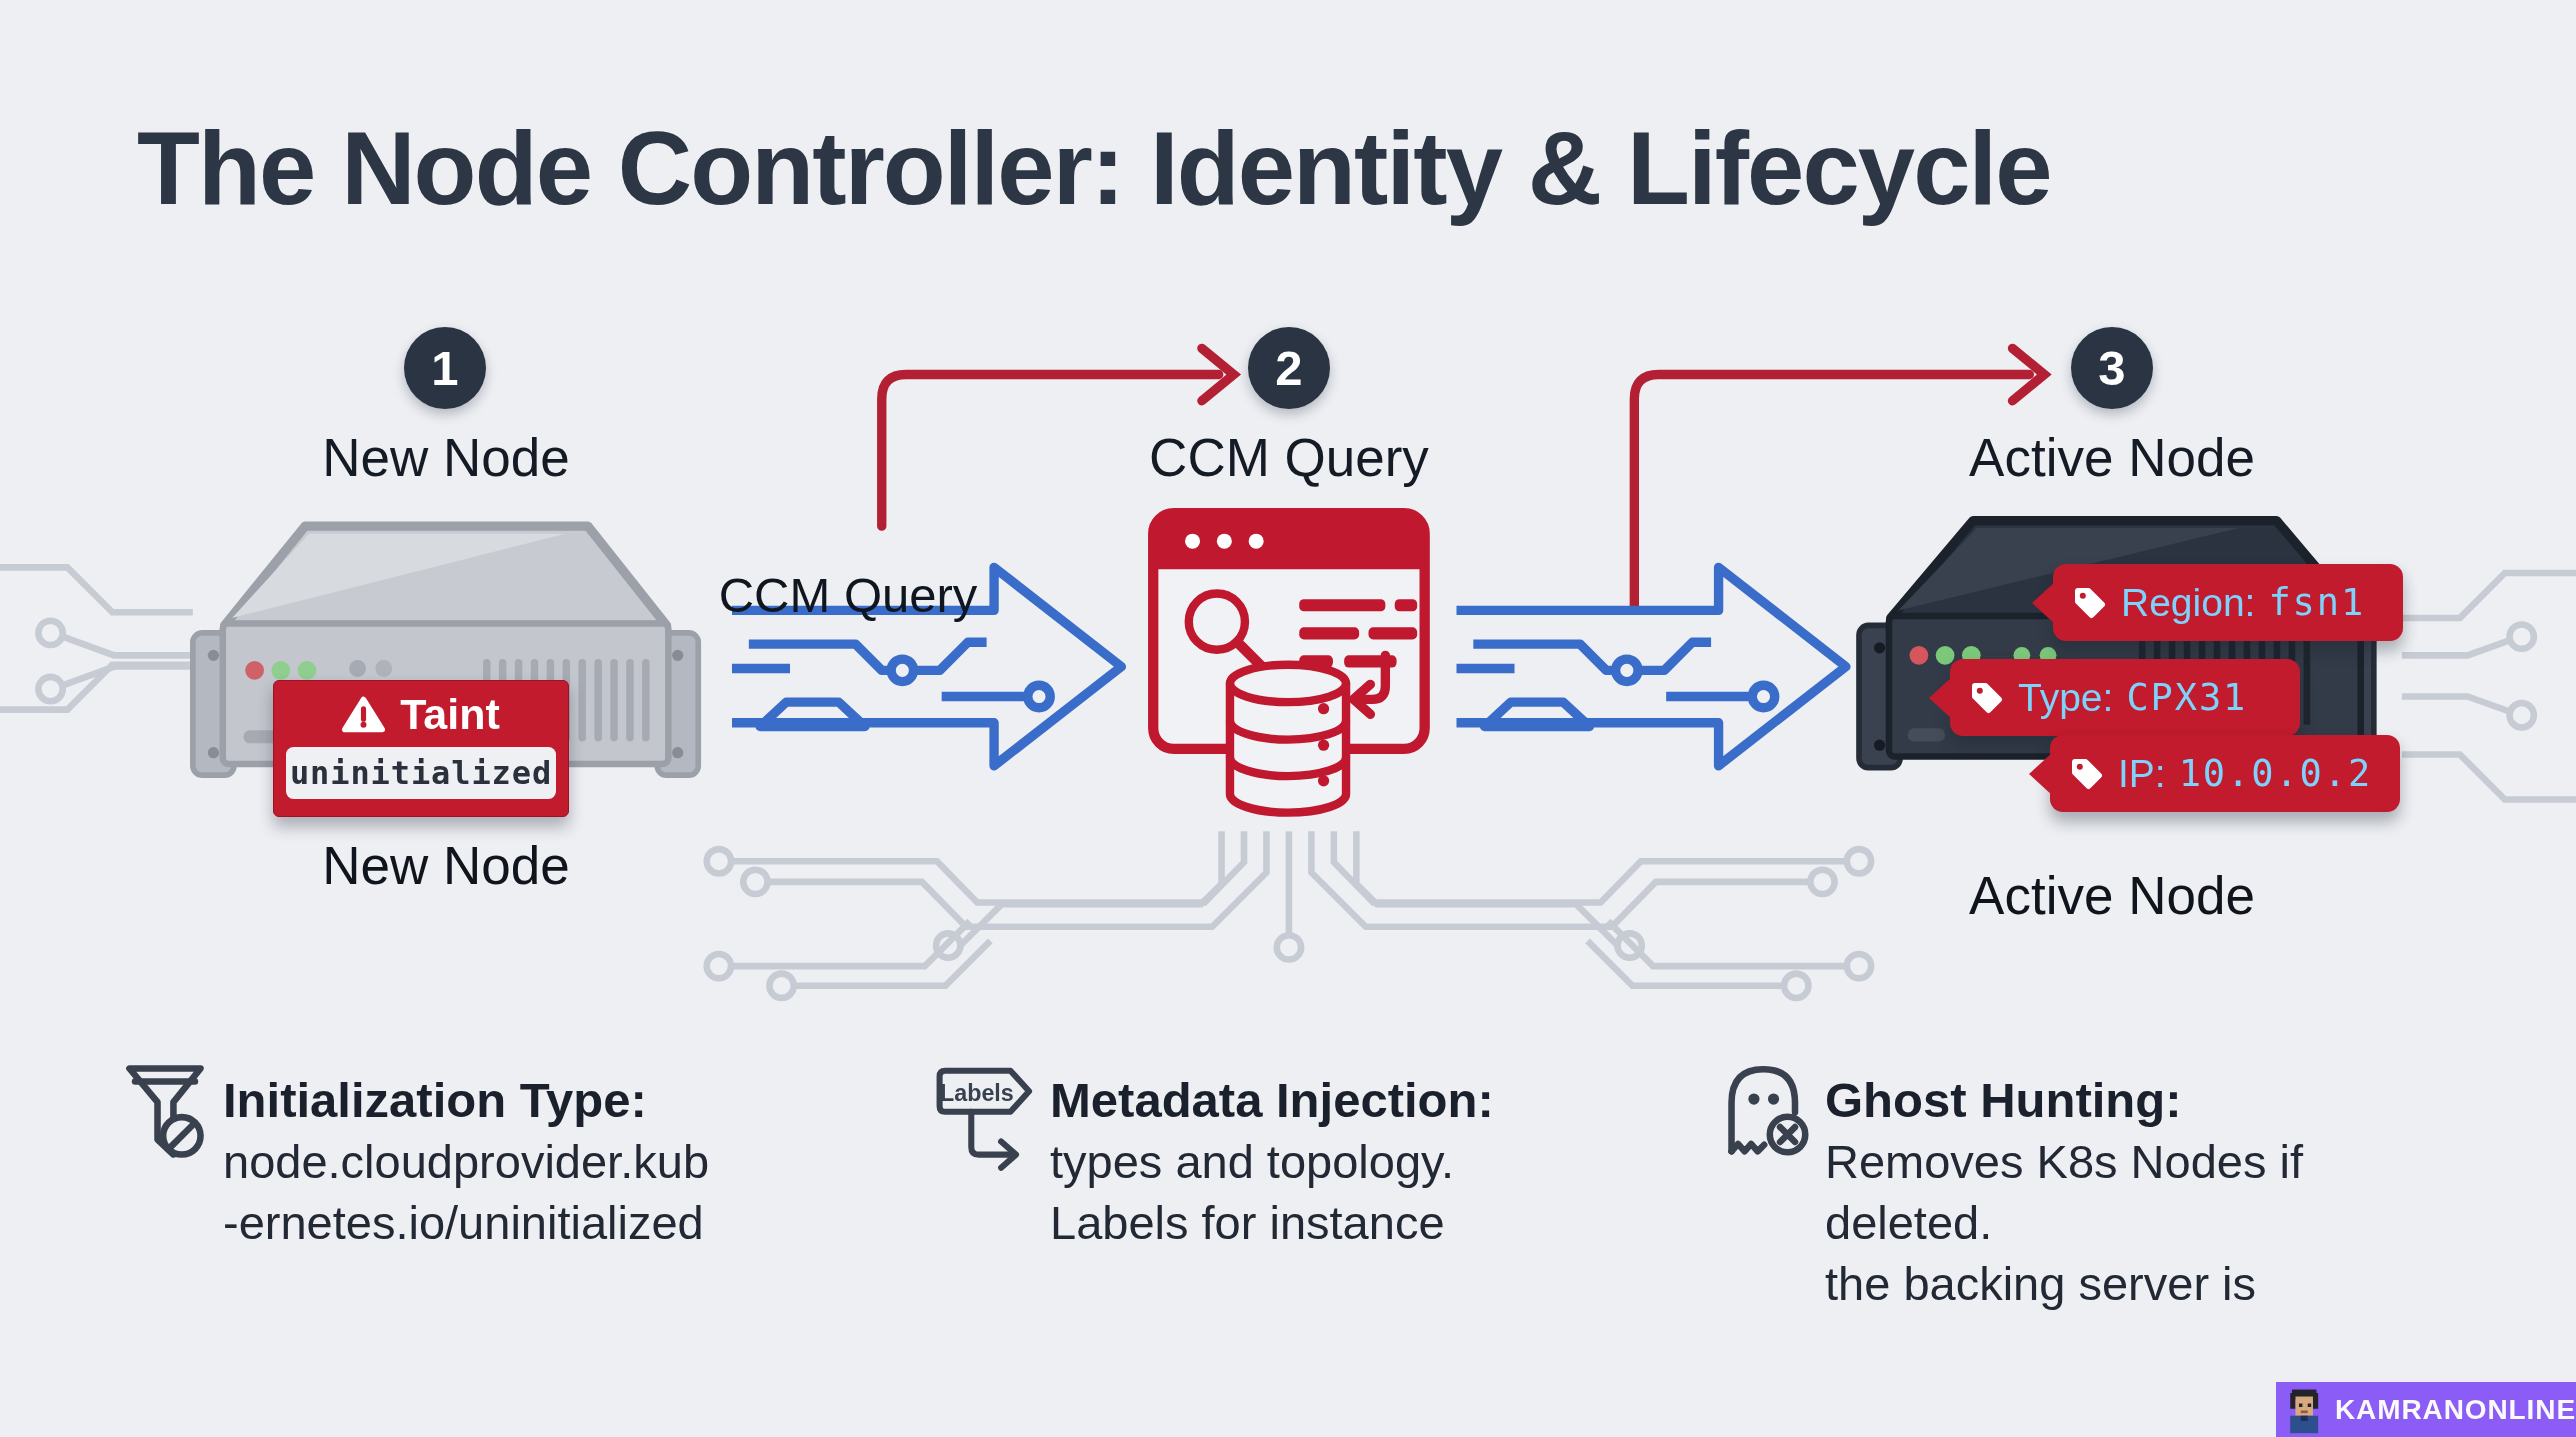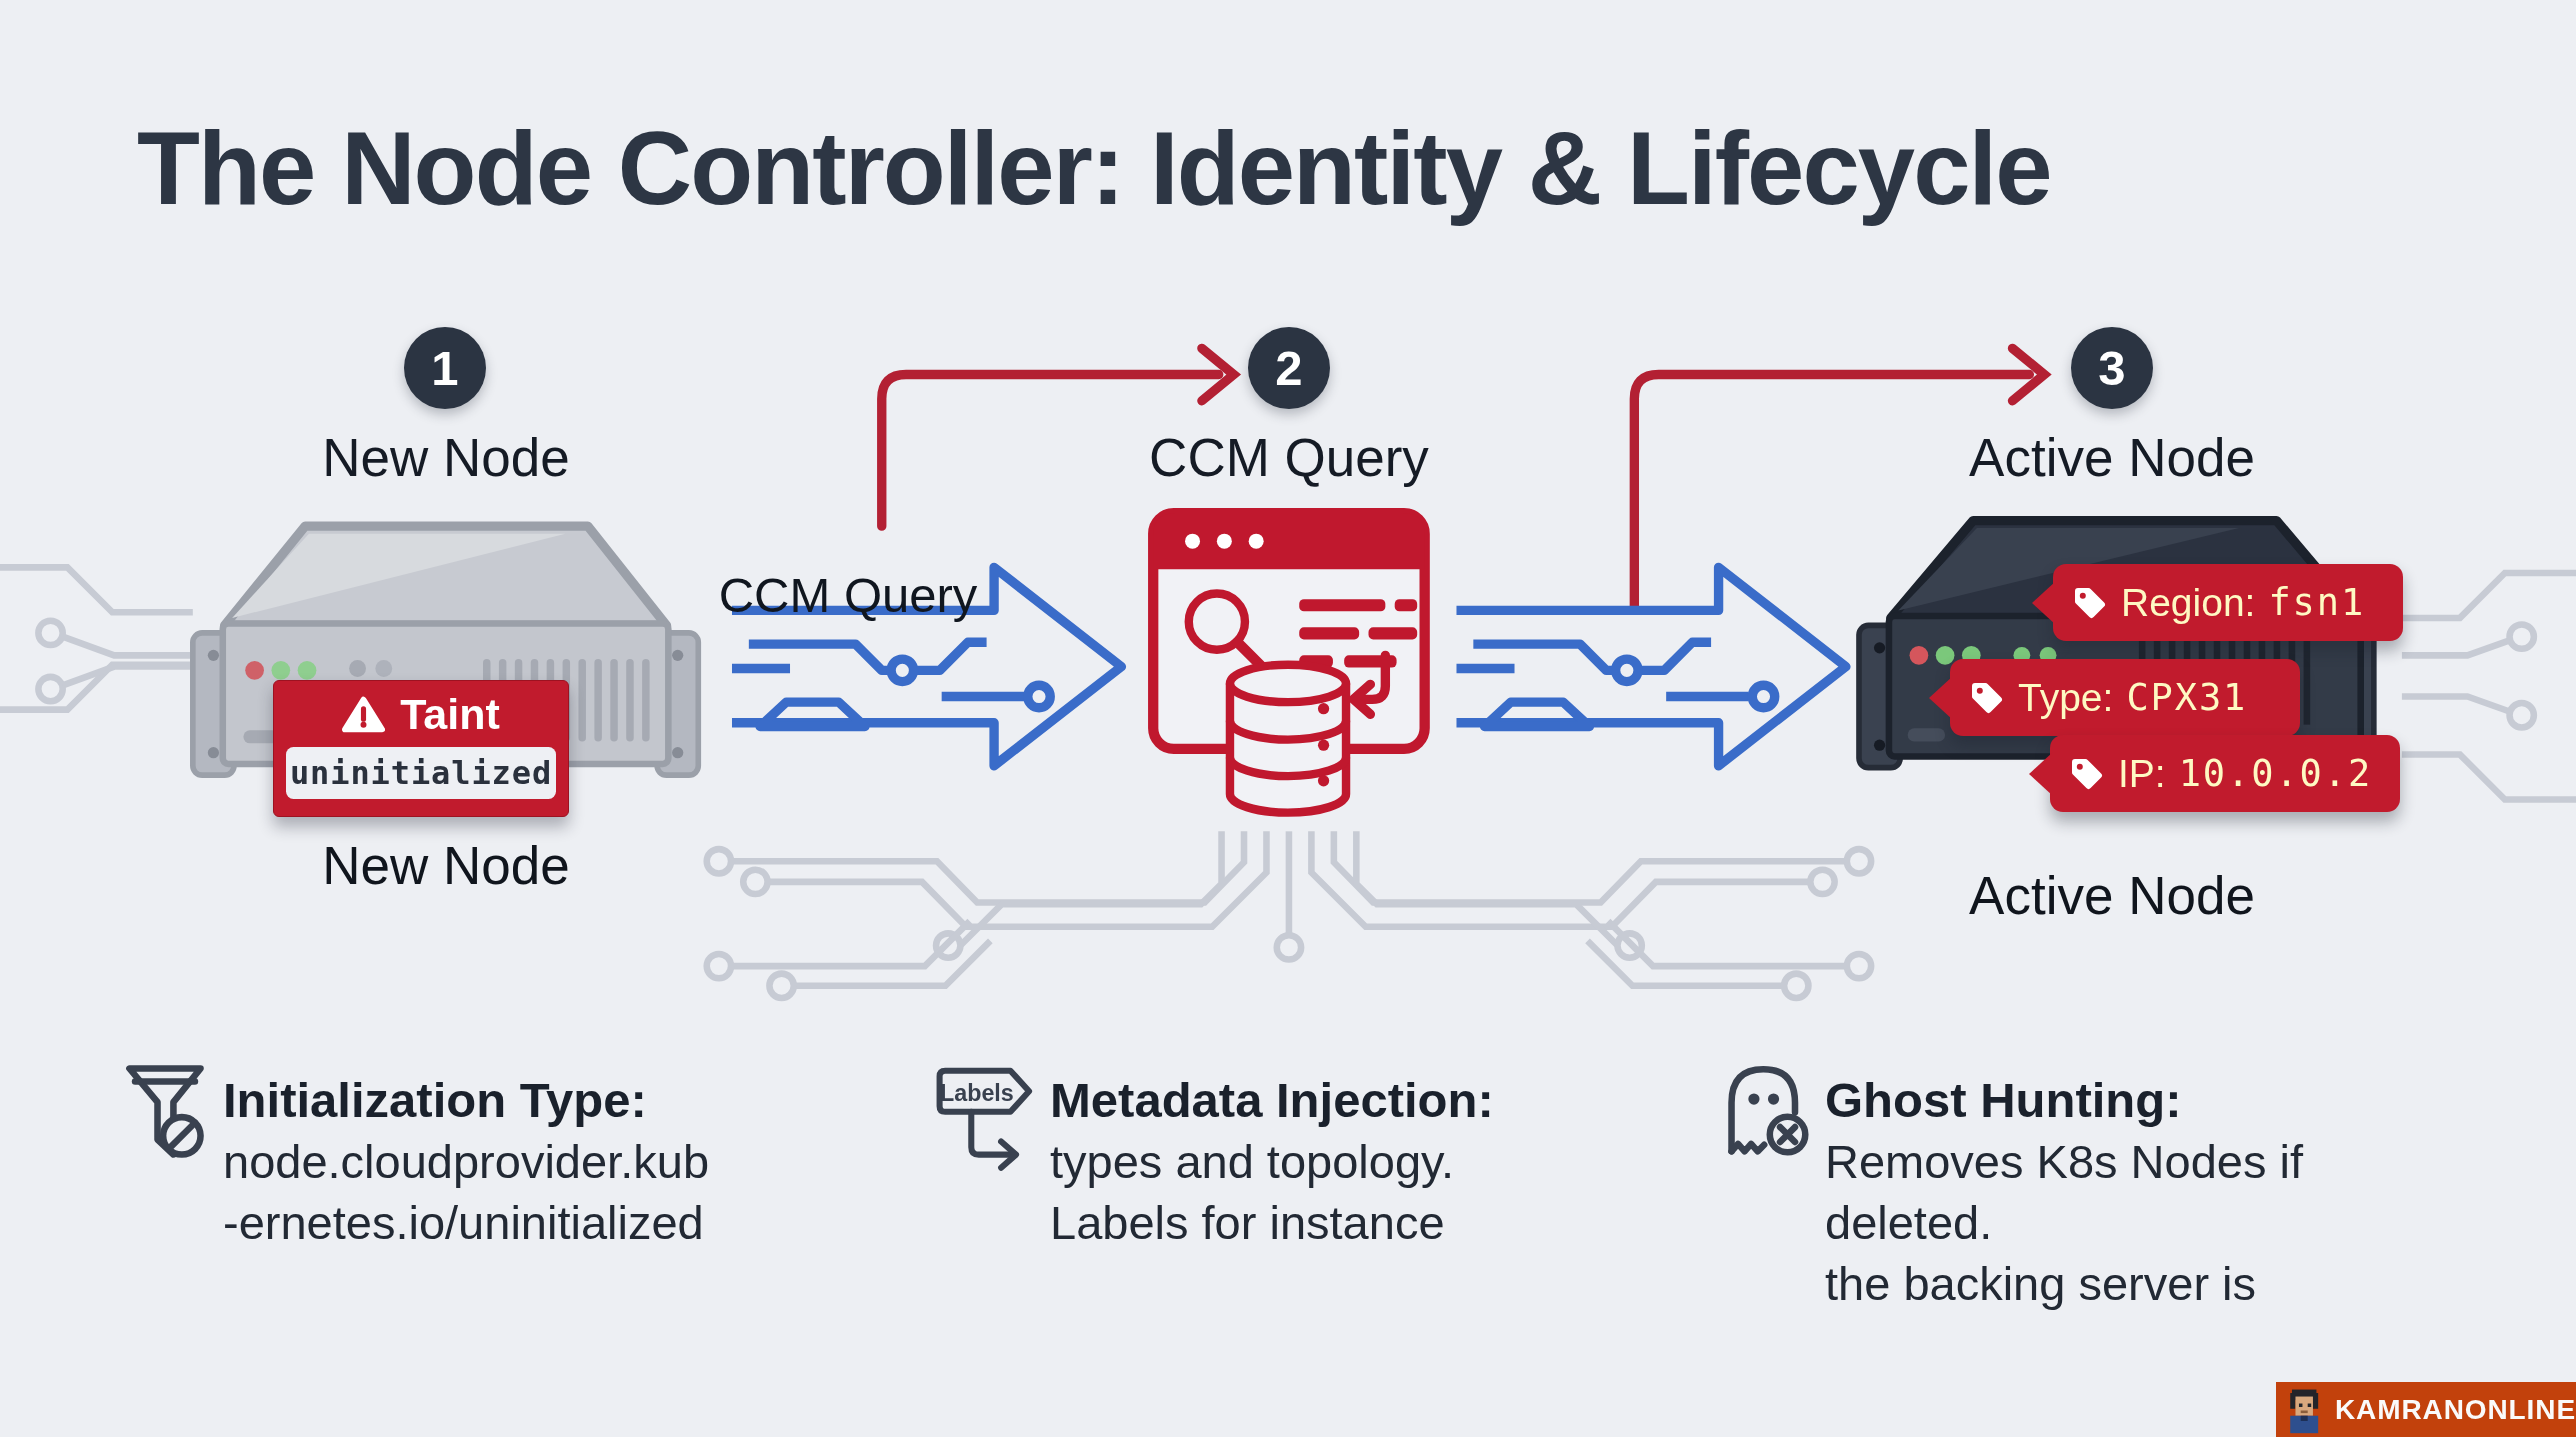--- a/index.html
+++ b/index.html
@@ -25,33 +25,33 @@
                box-shadow:0 9.4px 15px rgba(25,30,45,.30);}
   .taint-header{height:66px;display:flex;align-items:center;justify-content:center;gap:15px;
                 color:#fff;font-size:43px;font-weight:700;}
   .taint-value-box{margin:0 12px;height:52px;background:#eef0f4;border-radius:7.5px;
                    display:flex;align-items:center;justify-content:center;}
   .taint-value{font-family:"DejaVu Sans Mono",monospace;font-size:32px;font-weight:700;
                color:#2a313d;letter-spacing:0.9px;}
 
   .tag{position:absolute;height:77px;width:350px;box-sizing:border-box;background:#c11b2d;
        border-radius:13px;display:flex;align-items:center;gap:13px;padding:0 17px 0 19px;
-       color:#fef9c3;box-shadow:0 9.4px 15px rgba(25,30,45,.32);}
+       color:#7dd3fc;box-shadow:0 9.4px 15px rgba(25,30,45,.32);}
   .tag::before{content:'';position:absolute;left:-20.6px;top:50%;transform:translateY(-50%);
        border-top:22.5px solid transparent;border-bottom:22.5px solid transparent;
        border-right:24px solid #c11b2d;}
   .tag-label{font-size:39px;font-weight:500;white-space:nowrap;}
   .tag-value{font-family:"DejaVu Sans Mono",monospace;font-size:37px;letter-spacing:1.9px;white-space:nowrap;}
 
   .feature-text{position:absolute;}
   .feature-title{font-size:49px;font-weight:700;color:#1a212c;line-height:62px;}
   .feature-line{font-size:47px;font-weight:400;color:#222934;line-height:61px;}
   .feature-icon{position:absolute;}
 
-  .watermark{position:absolute;left:2276px;top:1382px;width:300px;height:56px;background:#c2410c;
+  .watermark{position:absolute;left:2276px;top:1382px;width:300px;height:56px;background:#8b5cf6;
              display:flex;align-items:center;gap:11.2px;padding-left:9.4px;box-sizing:border-box;}
   .watermark-text{color:#fafafa;font-size:28px;font-weight:700;letter-spacing:0.9px;white-space:nowrap;}
 </style>
 </head>
 <body>
 
 <div class="stage">
 
   <svg class="art" viewBox="0 0 2752 1536">
     <defs>

